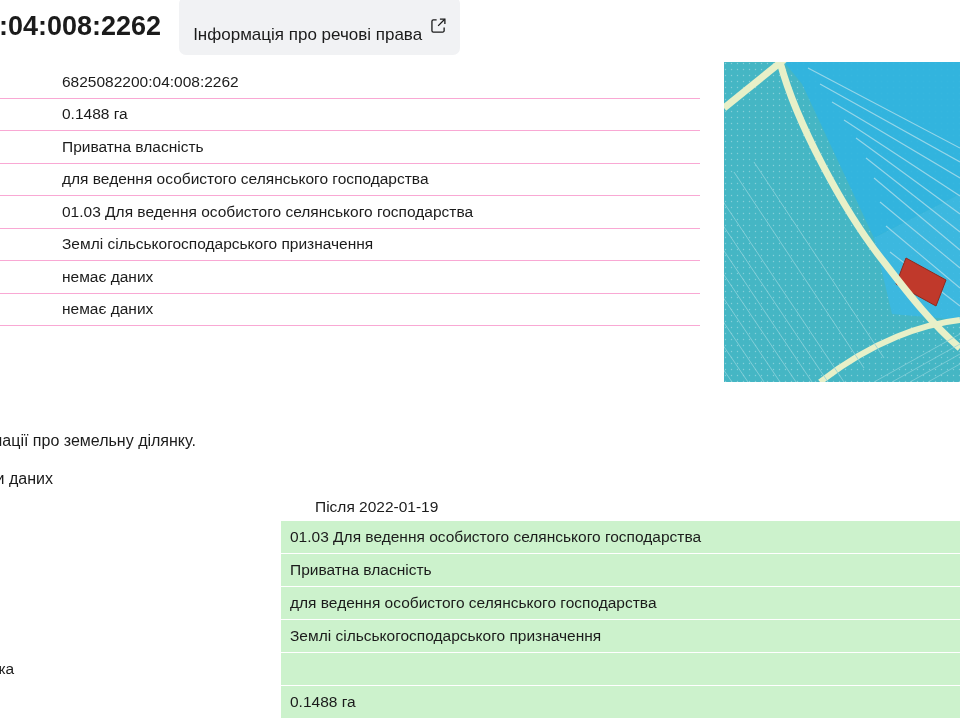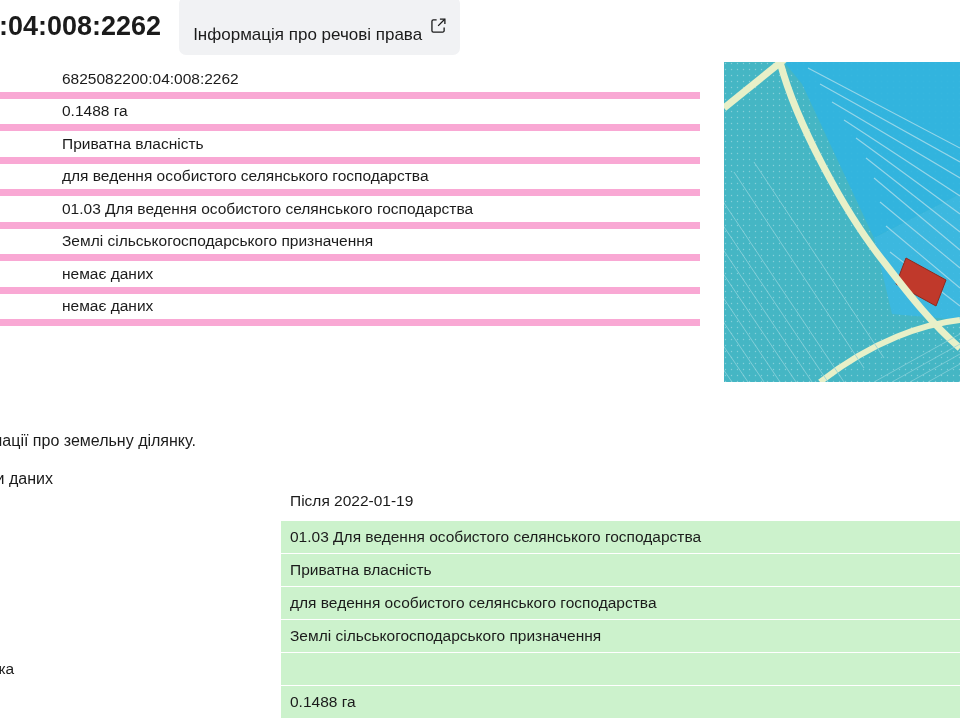--- a/index.html
+++ b/index.html
@@ -60,21 +60,21 @@
   
   .info-table {
     position: absolute;
     left: 0; top: 66px;
     width: 700px;
   }
   .info-row {
     display: flex;
     align-items: center;
     height: 32.5px;
-    border-bottom: 7px solid #f9a8d4;
+    border-bottom: 1px solid #f9a8d4;
   }
   .info-row.first { border-top: 1px solid transparent; }
   .info-label {
     width: 110px;
     font-size: 15.5px;
     color: #1b1b1b;
     padding-left: 0px;
     margin-left: -52px;
     white-space: nowrap;
     overflow: hidden;
@@ -115,21 +115,22 @@
 
   
   .compare {
     position: absolute;
     left: 0; top: 492px;
     width: 960px;
   }
   .cmp-head {
     display: flex;
     height: 29px;
-    align-items: flex-start;
+    align-items: center;
+    margin-left: 25px;
   }
   .cmp-head .c1 { width: 281px; }
   .cmp-head .c2 {
     flex: 1;
     font-size: 15.5px;
     color: #1b1b1b;
     padding-left: 9px;
   }
   .cmp-row {
     display: flex;

